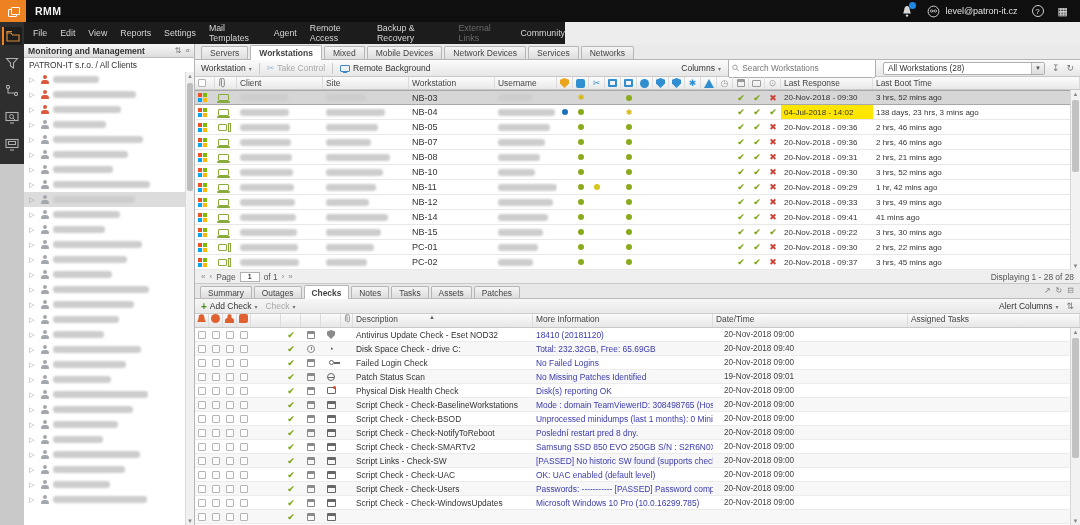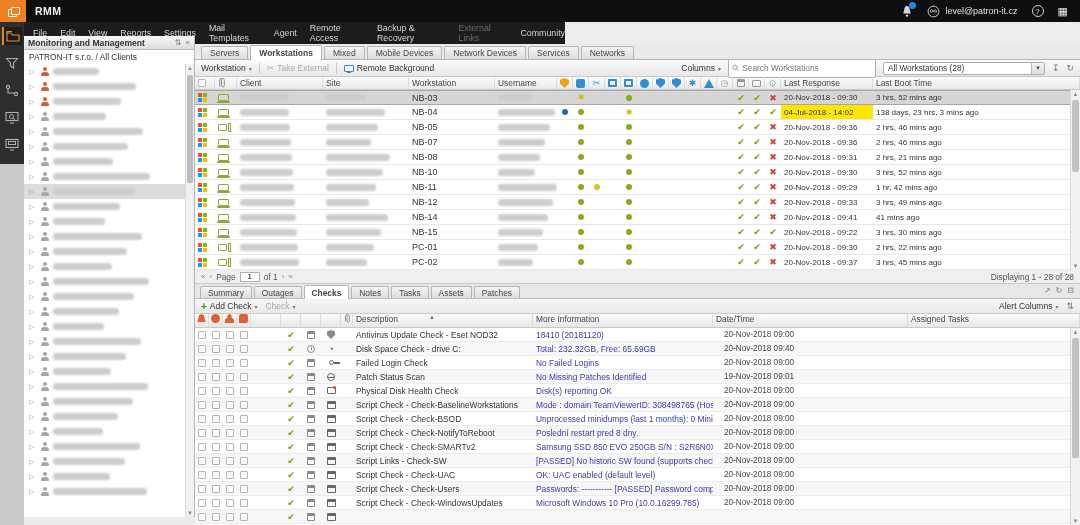--- a/index.html
+++ b/index.html
@@ -34,21 +34,21 @@
   .wks-ico{width:10px;height:7px;border:1px solid #d0431f;border-radius:1px;position:relative;}
   .wks-ico::after{content:"";position:absolute;left:2px;right:2px;bottom:-2px;height:1px;background:#d0431f;}
 
   
   .rail{position:absolute;left:0;top:22px;width:24px;height:503px;background:#c9c9c9;}
   .rail-dark{height:142px;background:#2e2e2e;display:flex;flex-direction:column;align-items:center;padding-top:5px;gap:9px;}
   .rail-item{width:20px;height:18px;display:flex;align-items:center;justify-content:center;}
   .rail-item.active{background:#1d1d1d;border-left:2px solid #ee8122;}
 
   
-  .sidebar{position:absolute;left:24px;top:36px;width:171px;height:481px;background:#fff;border-right:1px solid #b5b5b5;}
+  .sidebar{position:absolute;left:24px;top:44px;width:171px;height:481px;background:#fff;border-right:1px solid #b5b5b5;}
   .side-head{height:14px;background:linear-gradient(#f8f8f8,#ddd);border-bottom:1px solid #bdbdbd;display:flex;align-items:center;padding:0 4px;}
   .side-title{font-weight:bold;font-size:8.6px;color:#333;flex:1;white-space:nowrap;overflow:hidden;}
   .side-hicons{display:flex;gap:4px;color:#777;font-size:8px;}
   .side-root{height:13px;display:flex;align-items:center;padding-left:5px;font-size:8.4px;color:#333;white-space:nowrap;overflow:hidden;}
   .client-list{position:absolute;left:0;top:28px;right:9px;bottom:0;overflow:hidden;}
   .client-row{height:15px;display:flex;align-items:center;gap:4px;padding-left:5px;}
   .client-row.sel{background:#dcdcdc;}
   .caret{color:#999;font-size:7px;width:7px;}
   .person{position:relative;width:9px;height:9px;flex:none;}
   .person::before{content:"";position:absolute;top:0;left:2.5px;width:4px;height:4px;border-radius:50%;background:currentColor;}
@@ -444,21 +444,21 @@
       </div>
 
     <div class="toolbar">
       <span class="tbtn">
         <span>Workstation</span>
           <span class="cargray">▾</span>
       </span>
       <span class="sep"></span>
       <span class="tbtn disabled">
         <span class="tc-ico">✂</span>
-        <span>Take External</span>
+        <span>Take Control</span>
       </span>
       <span class="sep"></span>
       <span class="tbtn">
         <span class="rb-ico"></span>
         <span>Remote Background</span>
       </span>
       <span class="tspacer"></span>
       <span class="tbtn">
         <span>Columns</span>
           <span class="cargray">▾</span>

